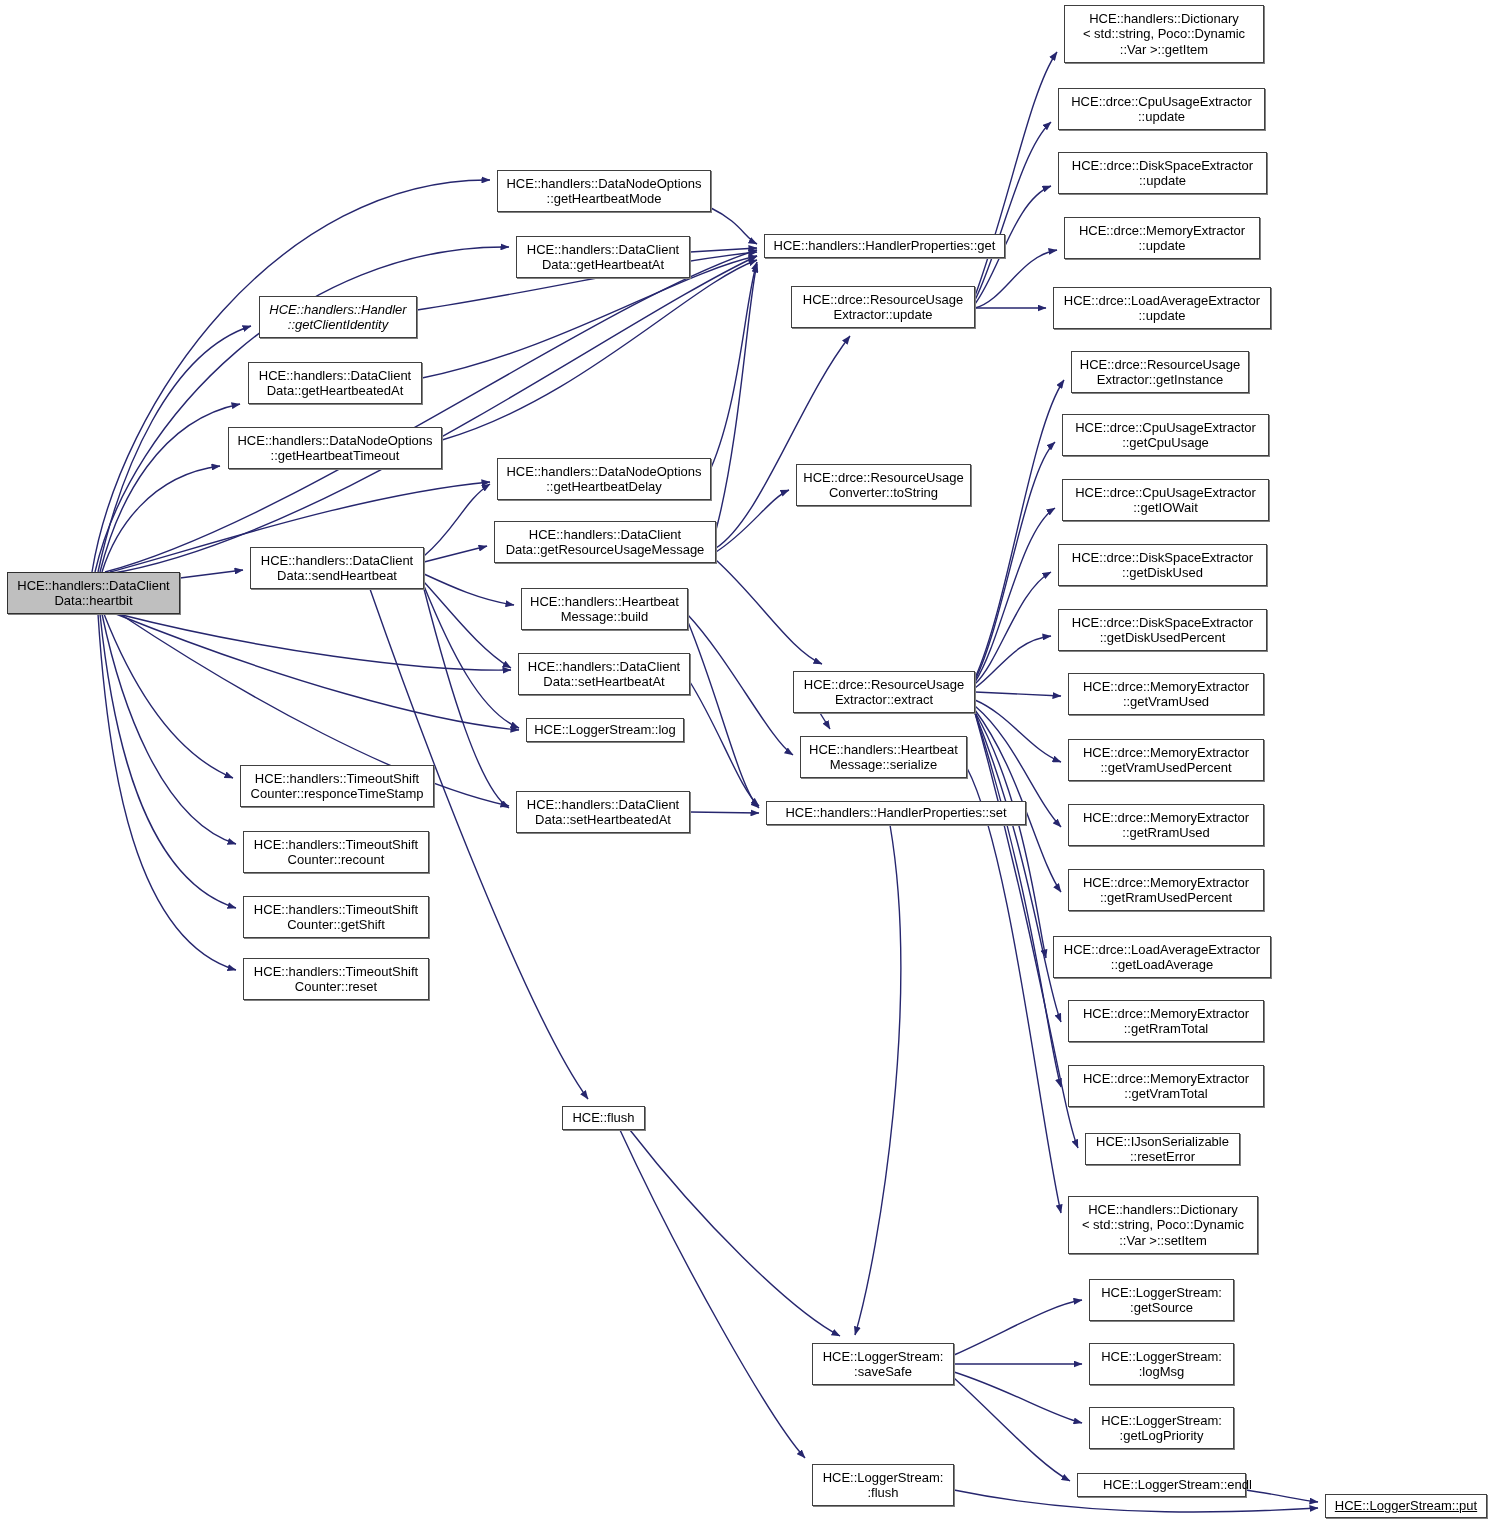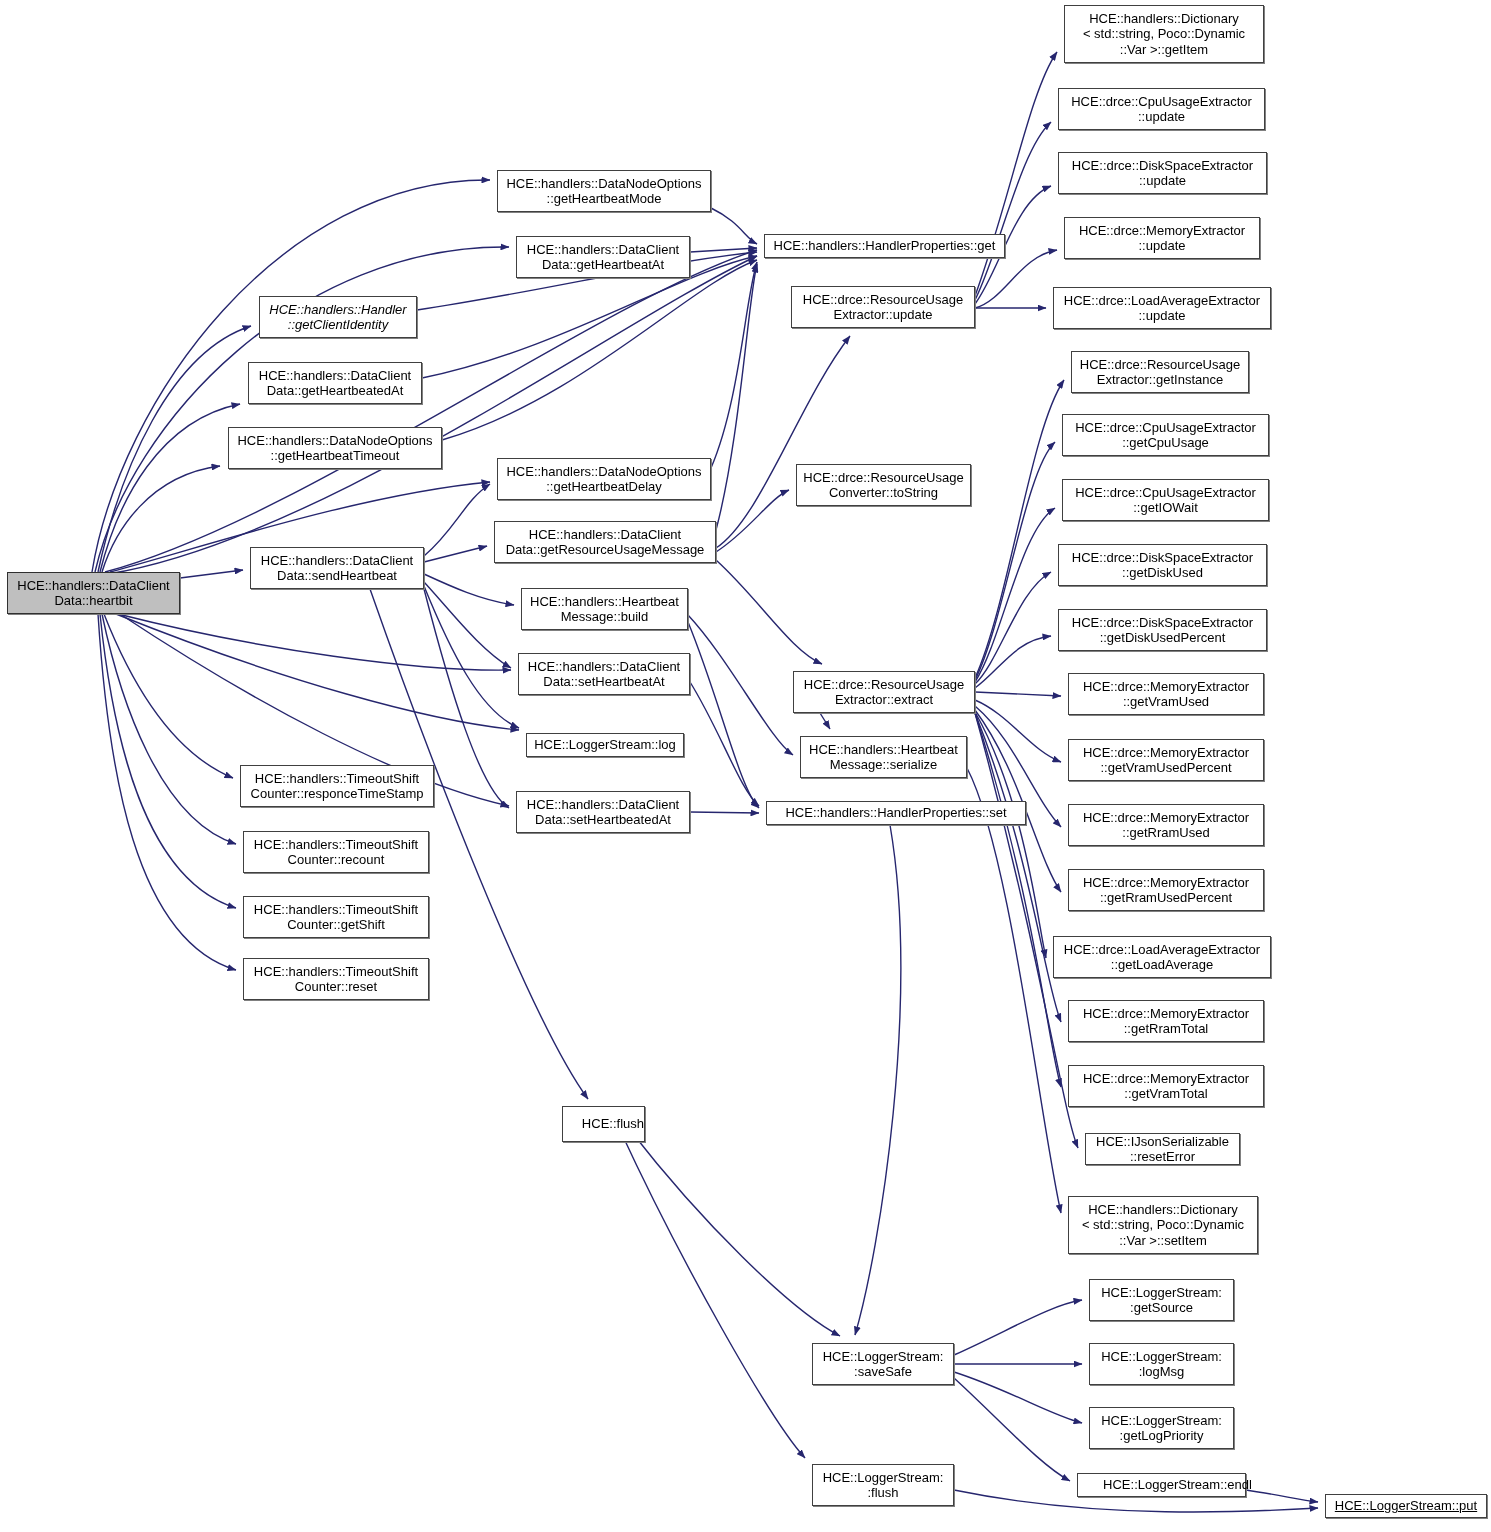--- a/index.html
+++ b/index.html
@@ -129,32 +129,32 @@
       <div class="node" style="left: 497px; top: 458px; width: 214px; height: 42px;"><span>HCE::handlers::DataNodeOptions
 ::getHeartbeatDelay</span></div>
       <div class="node" style="left: 250px; top: 547px; width: 174px; height: 42px;"><span>HCE::handlers::DataClient
 Data::sendHeartbeat</span></div>
       <div class="node" style="left: 494px; top: 521px; width: 222px; height: 42px;"><span>HCE::handlers::DataClient
 Data::getResourceUsageMessage</span></div>
       <div class="node" style="left: 521px; top: 588px; width: 167px; height: 42px;"><span>HCE::handlers::Heartbeat
 Message::build</span></div>
       <div class="node" style="left: 518px; top: 653px; width: 172px; height: 42px;"><span>HCE::handlers::DataClient
 Data::setHeartbeatAt</span></div>
-      <div class="node" style="left: 526px; top: 718px; width: 158px; height: 24px; margin-top: 15px;"><span>HCE::LoggerStream::log</span></div>
+      <div class="node" style="left: 526px; top: 718px; width: 158px; height: 24px;"><span>HCE::LoggerStream::log</span></div>
       <div class="node" style="left: 240px; top: 765px; width: 194px; height: 42px;"><span>HCE::handlers::TimeoutShift
 Counter::responceTimeStamp</span></div>
       <div class="node" style="left: 243px; top: 831px; width: 186px; height: 42px;"><span>HCE::handlers::TimeoutShift
 Counter::recount</span></div>
       <div class="node" style="left: 243px; top: 896px; width: 186px; height: 42px;"><span>HCE::handlers::TimeoutShift
 Counter::getShift</span></div>
       <div class="node" style="left: 243px; top: 958px; width: 186px; height: 42px;"><span>HCE::handlers::TimeoutShift
 Counter::reset</span></div>
       <div class="node" style="left: 516px; top: 791px; width: 174px; height: 42px;"><span>HCE::handlers::DataClient
 Data::setHeartbeatedAt</span></div>
-      <div class="node" style="left: 562px; top: 1106px; width: 83px; height: 36px; justify-content: flex-end;"><span>HCE::flush</span></div>
+      <div class="node" style="left: 562px; top: 1106px; width: 83px; height: 24px;"><span>HCE::flush</span></div>
       <div class="node" style="left: 764px; top: 234px; width: 241px; height: 24px;"><span>HCE::handlers::HandlerProperties::get</span></div>
       <div class="node" style="left: 791px; top: 286px; width: 184px; height: 42px;"><span>HCE::drce::ResourceUsage
 Extractor::update</span></div>
       <div class="node" style="left: 796px; top: 464px; width: 175px; height: 42px;"><span>HCE::drce::ResourceUsage
 Converter::toString</span></div>
       <div class="node" style="left: 793px; top: 671px; width: 182px; height: 42px;"><span>HCE::drce::ResourceUsage
 Extractor::extract</span></div>
       <div class="node" style="left: 800px; top: 736px; width: 167px; height: 42px;"><span>HCE::handlers::Heartbeat
 Message::serialize</span></div>
       <div class="node" style="left: 766px; top: 801px; width: 260px; height: 24px;"><span>HCE::handlers::HandlerProperties::set</span></div>

